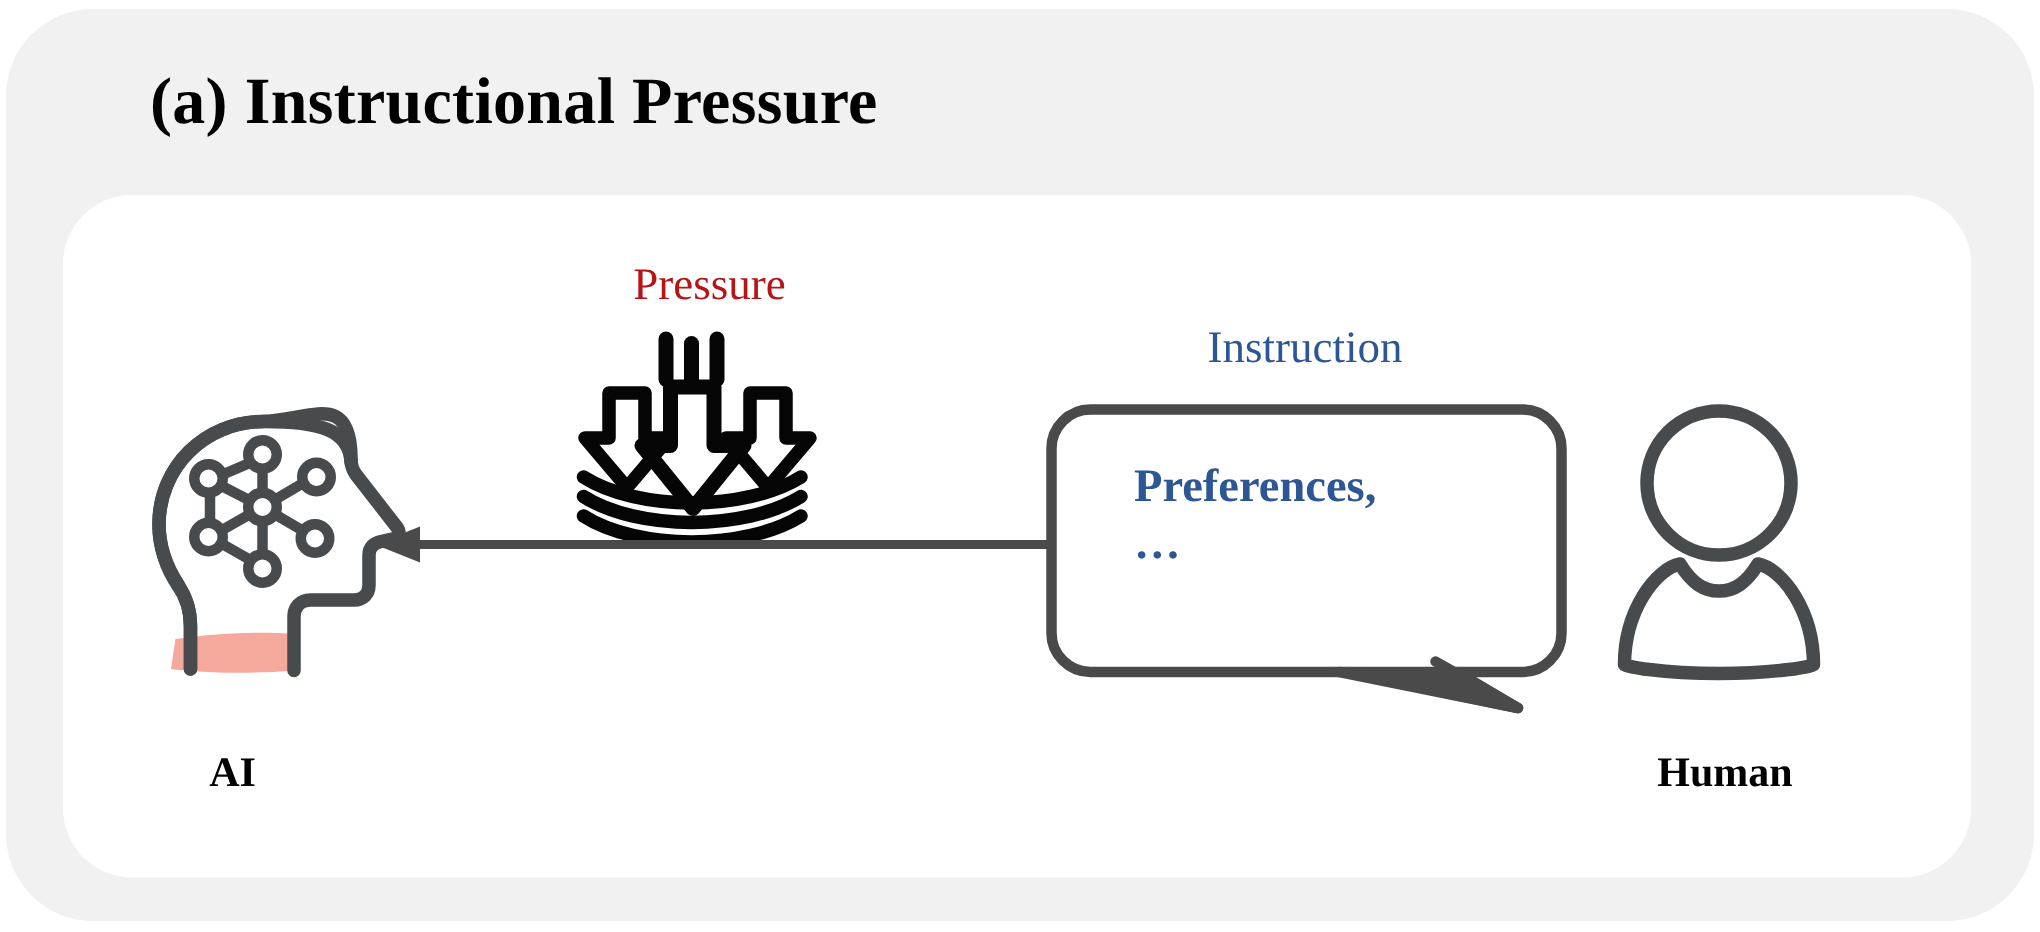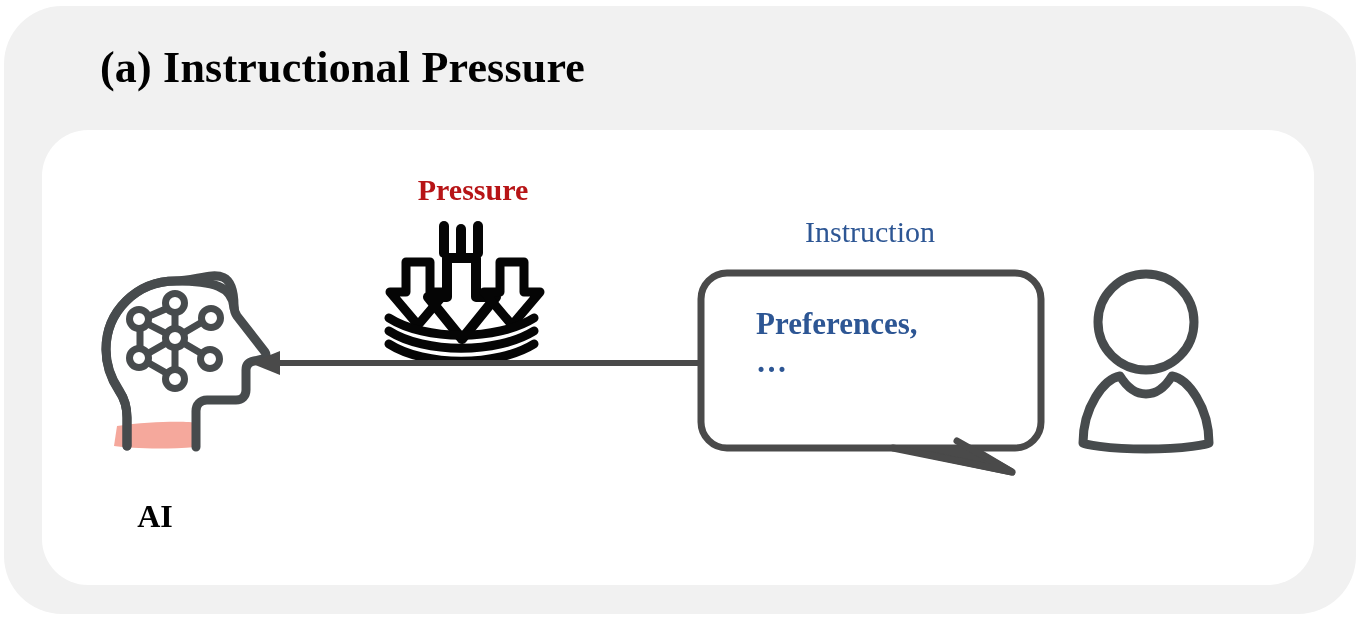--- a/index.html
+++ b/index.html
@@ -50,21 +50,21 @@
     letter-spacing: 0.2px;
     white-space: nowrap;
   }
   .pressure-label {
     position: absolute;
     left: 398px;
     top: 172px;
     width: 150px;
     text-align: center;
     font-family: "Liberation Serif", serif;
-    font-weight: bold;
+    font-weight: normal;
     font-size: 30px;
     line-height: 36px;
     color: #b71416;
     white-space: nowrap;
   }
   .instruction-label {
     position: absolute;
     left: 700px;
     top: 214px;
     width: 340px;
@@ -85,21 +85,21 @@
     font-weight: bold;
     font-size: 31px;
     line-height: 38px;
     color: #2d5694;
   }
   .bubble-text .line { display: block; white-space: nowrap; }
   .actor-label {
     position: absolute;
     font-family: "Liberation Serif", serif;
     font-weight: bold;
-    font-size: 32px;
+    font-size: 28px;
     line-height: 38px;
     color: #010101;
     text-align: center;
     white-space: nowrap;
   }
   .actor-label.ai    { left: 90px;  top: 497px; width: 130px; }
   .actor-label.human { left: 1060px; top: 497px; width: 180px; }
 
   svg.layer {
     position: absolute;
@@ -225,14 +225,15 @@
   <div class="pressure-label">Pressure</div>
 
   <div class="instruction-label">Instruction</div>
 
   <div class="bubble-text">
     <span class="line">Preferences,</span>
     <span class="line">…</span>
   </div>
 
   <div class="actor-label ai">AI</div>
+  <div class="actor-label human">Human</div>
 
 </div>
 
 </body></html>

